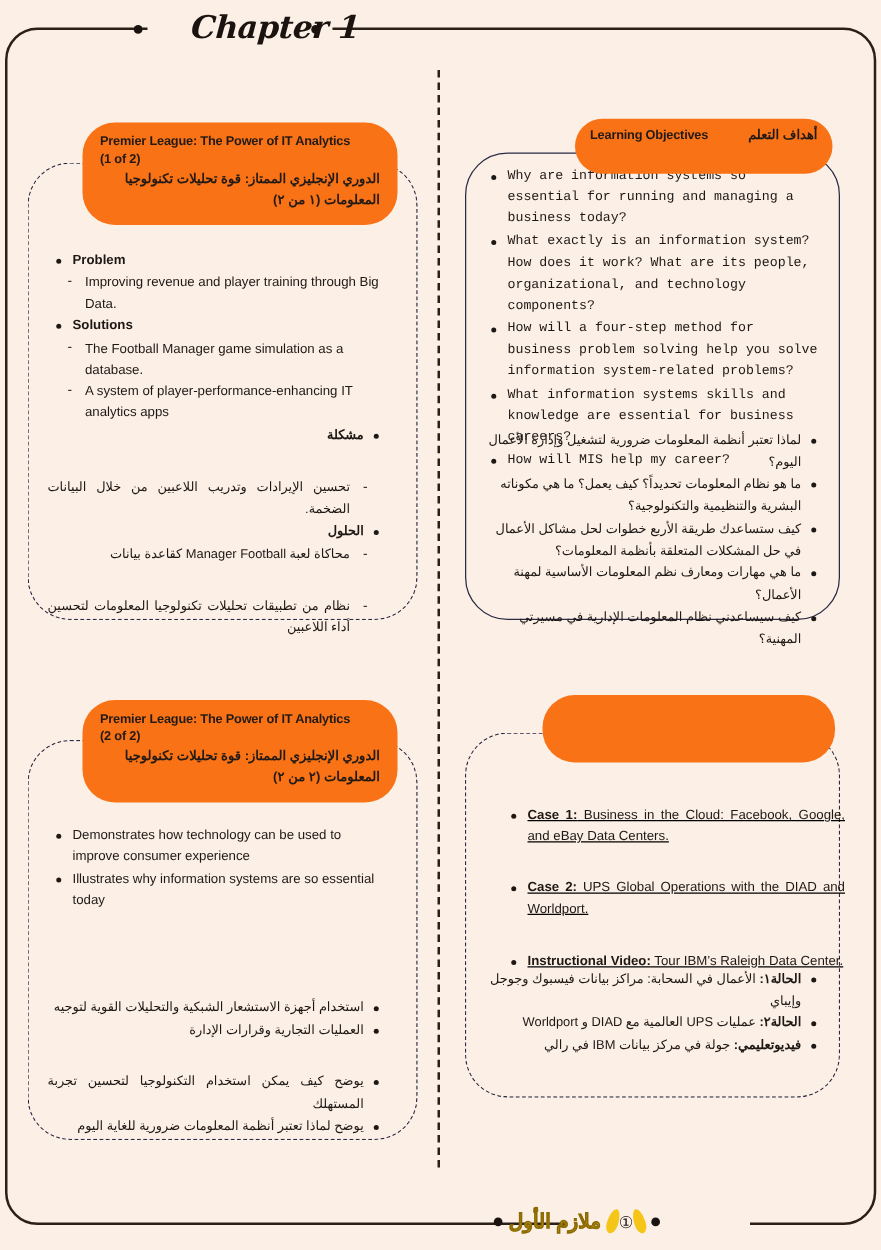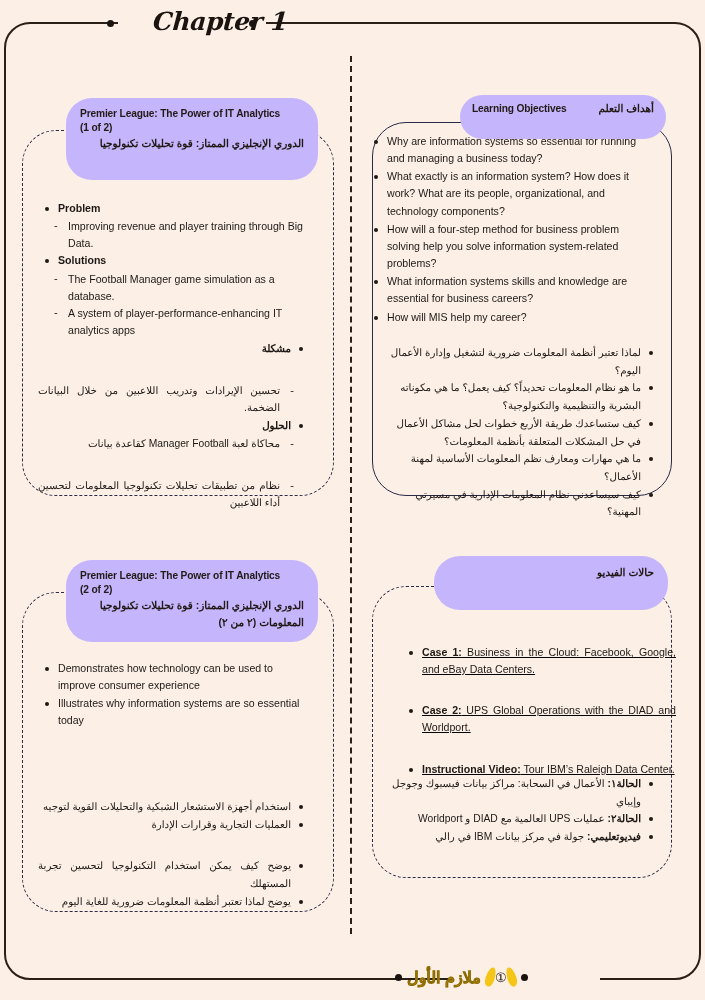--- a/index.html
+++ b/index.html
@@ -94,21 +94,21 @@
   .card {
     position: absolute;
     border-radius: 34px;
     z-index: 3;
   }
   .card.dashed { border: 1.8px dashed #2b2a45; }
   .card.solid  { border: 1.8px solid  #2b2a45; }
 
   .card-head {
     position: absolute;
-    background: #c4b5fd;
+    background: #f97316;
     border-radius: 26px;
     z-index: 5;
     padding: 9px 14px 10px 14px;
   }
   .head-en {
     font-size: 10.2px;
     font-weight: bold;
     color: #231a15;
     line-height: 1.38;
     letter-spacing: -0.15px;
@@ -297,20 +297,21 @@
 </div>
 
 <div class="center-divider"></div>
 
 <div class="card dashed" style="left:22px; top:130px; width:312px; height:366px;"></div>
 
 <div class="card-head" style="left:66px; top:98px; width:252px; height:82px;">
   <div class="head-en">Premier League: The Power of IT Analytics</div>
   <div class="head-en">(1 of 2)</div>
   <div class="head-ar">الدوري الإنجليزي الممتاز: قوة تحليلات تكنولوجيا</div>
+  <div class="head-ar">المعلومات (١ من ٢)</div>
 </div>
 
 <div style="position:absolute; left:38px; top:200px; width:272px; z-index:4;">
   <ul class="bl">
     <li class="bold">Problem</li>
   </ul>
   <ul class="sub">
     <li>Improving revenue and player training through Big Data.</li>
   </ul>
   <ul class="bl">
@@ -340,21 +341,21 @@
 
 <div class="card solid" style="left:372px; top:122px; width:300px; height:374px;"></div>
 
 <div class="card-head" style="left:460px; top:95px; width:206px; height:44px; padding:6px 12px;">
   <div class="head-row">
     <span class="head-en">Learning Objectives</span>
     <span class="head-ar">أهداف التعلم</span>
   </div>
 </div>
 
-<div style="position:absolute; left:367px; top:133px; width:272px; z-index:4;">
+<div style="position:absolute; left:386px; top:133px; width:272px; z-index:4;font-family:Liberation Mono, monospace;">
   <ul class="bl">
     <li>Why are information systems so essential for running and managing a business today?</li>
     <li>What exactly is an information system? How does it work? What are its people, organizational, and technology components?</li>
     <li>How will a four-step method for business problem solving help you solve information system-related problems?</li>
     <li>What information systems skills and knowledge are essential for business careers?</li>
     <li>How will MIS help my career?</li>
   </ul>
 </div>
 
 <div style="position:absolute; left:386px; top:344px; width:274px; z-index:4;">
@@ -388,21 +389,20 @@
     <li>استخدام أجهزة الاستشعار الشبكية والتحليلات القوية لتوجيه</li>
     <li>العمليات التجارية وقرارات الإدارة</li>
     <li class="justify">يوضح كيف يمكن استخدام التكنولوجيا لتحسين تجربة المستهلك</li>
     <li>يوضح لماذا تعتبر أنظمة المعلومات ضرورية للغاية اليوم</li>
   </ul>
 </div>
 
 <div class="card dashed" style="left:372px; top:586px; width:300px; height:292px;"></div>
 
 <div class="card-head" style="left:434px; top:556px; width:234px; height:54px; padding:8px 14px;">
-  <div class="head-ar">حالات الفيديو</div>
 </div>
 
 <div style="position:absolute; left:402px; top:620px; width:274px; z-index:4;text-decoration:underline;">
   <ul class="bl">
     <li class="justify">
       <b>Case 1:</b><span> Business in the Cloud: Facebook, Google, and eBay Data Centers.</span>
     </li>
     <li class="justify">
       <b>Case 2:</b><span> UPS Global Operations with the DIAD and Worldport.</span>
     </li>

